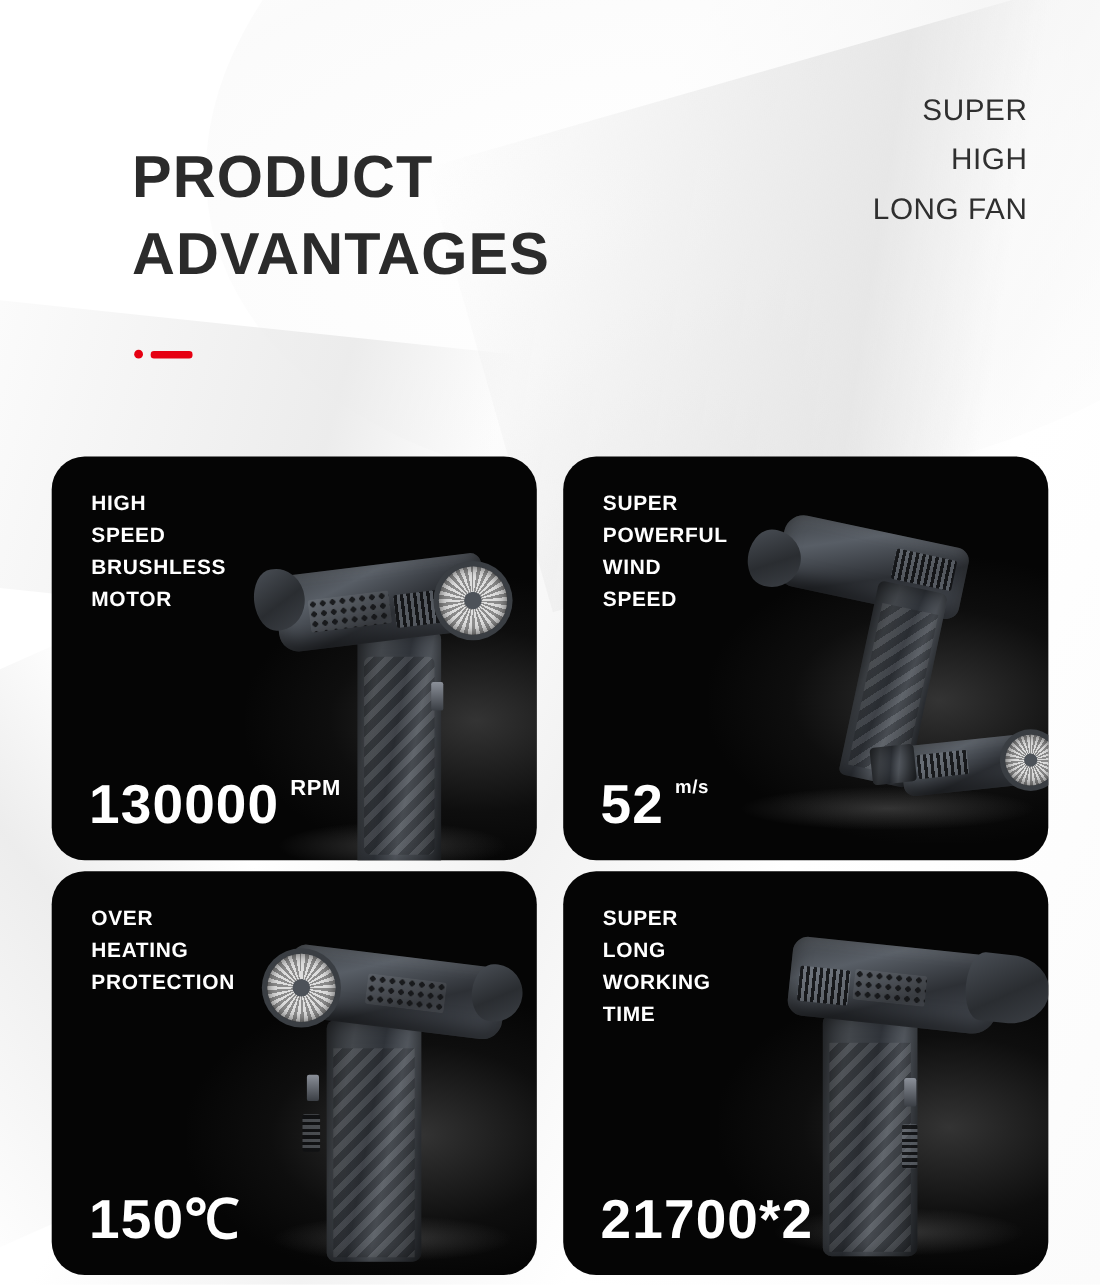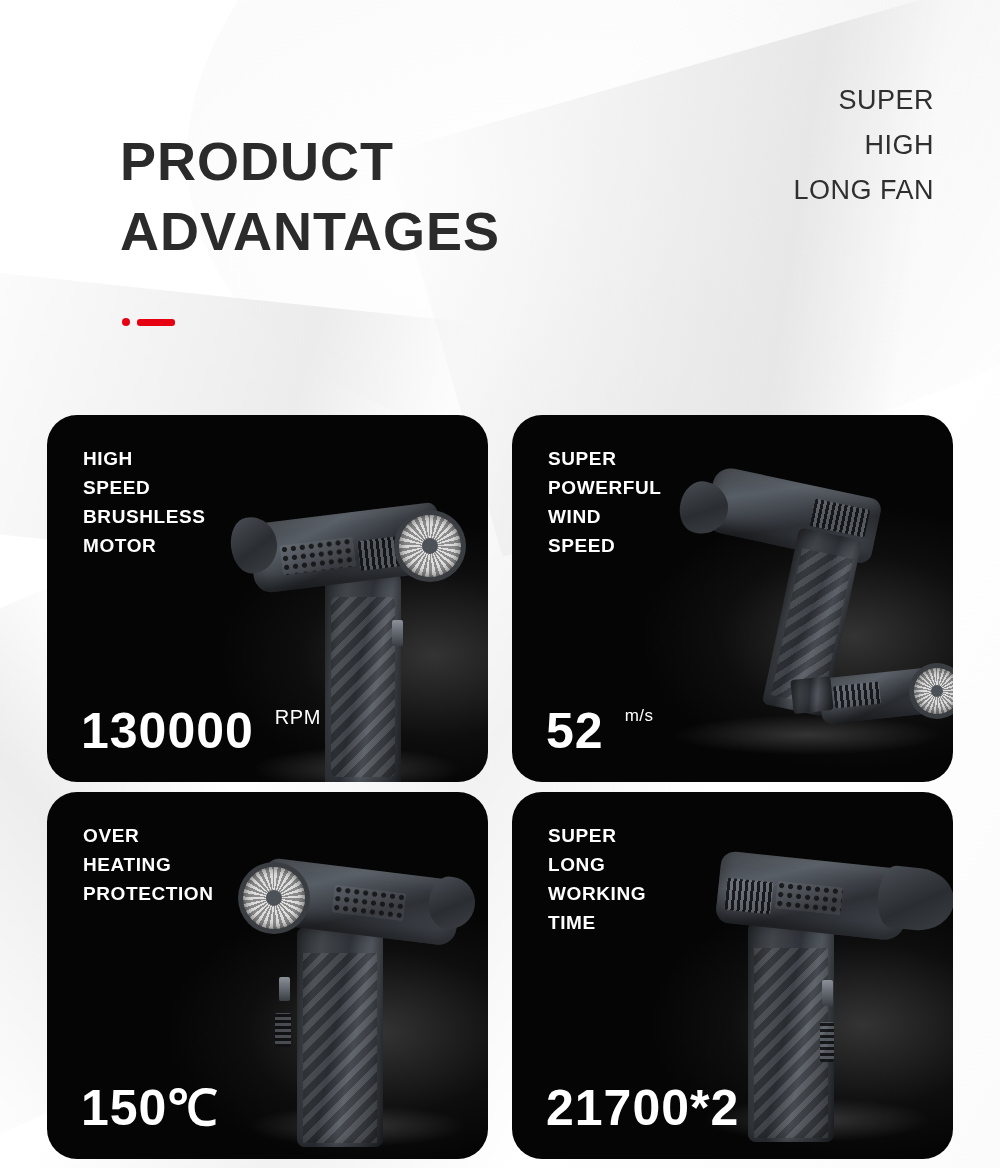--- a/index.html
+++ b/index.html
@@ -127,22 +127,22 @@
     align-items: flex-start;
   }
   .metric .value {
     font-size: 50px;
     font-weight: bold;
     letter-spacing: 1px;
     line-height: 1;
   }
   .metric .unit {
     font-size: 20px;
-    font-weight: normal;
-    margin-left: 21px;
+    font-weight: bold;
+    margin-left: 10px;
     letter-spacing: 0.5px;
   }
   .metric .unit.small { font-size: 17px; }
 
   
   .product {
     position: absolute;
     z-index: 2;
     pointer-events: none;
   }

